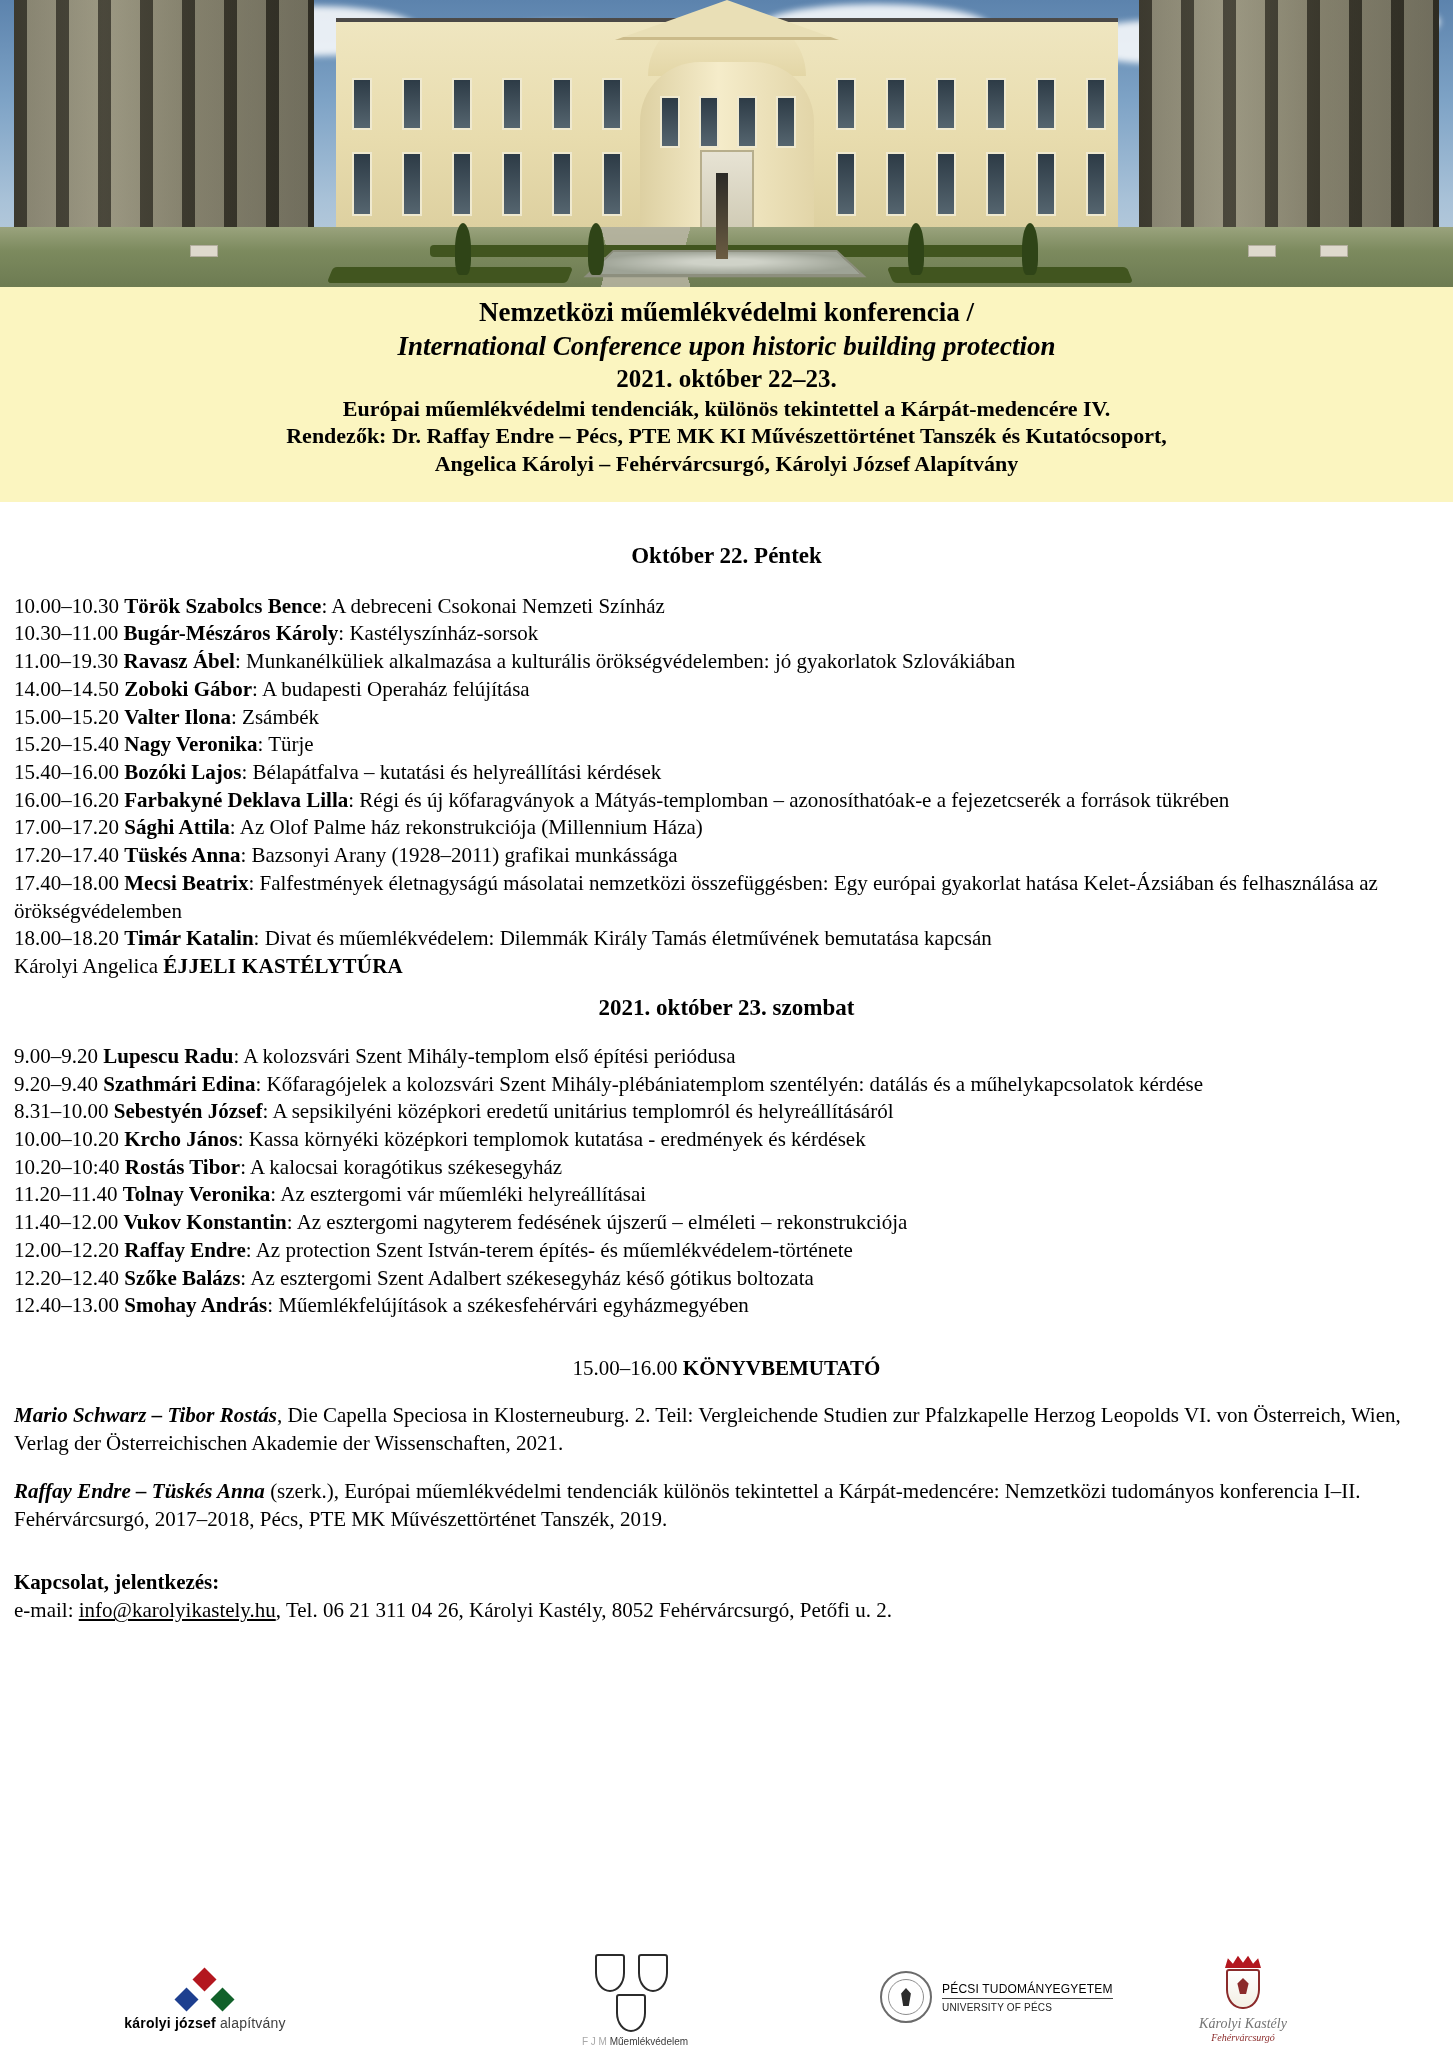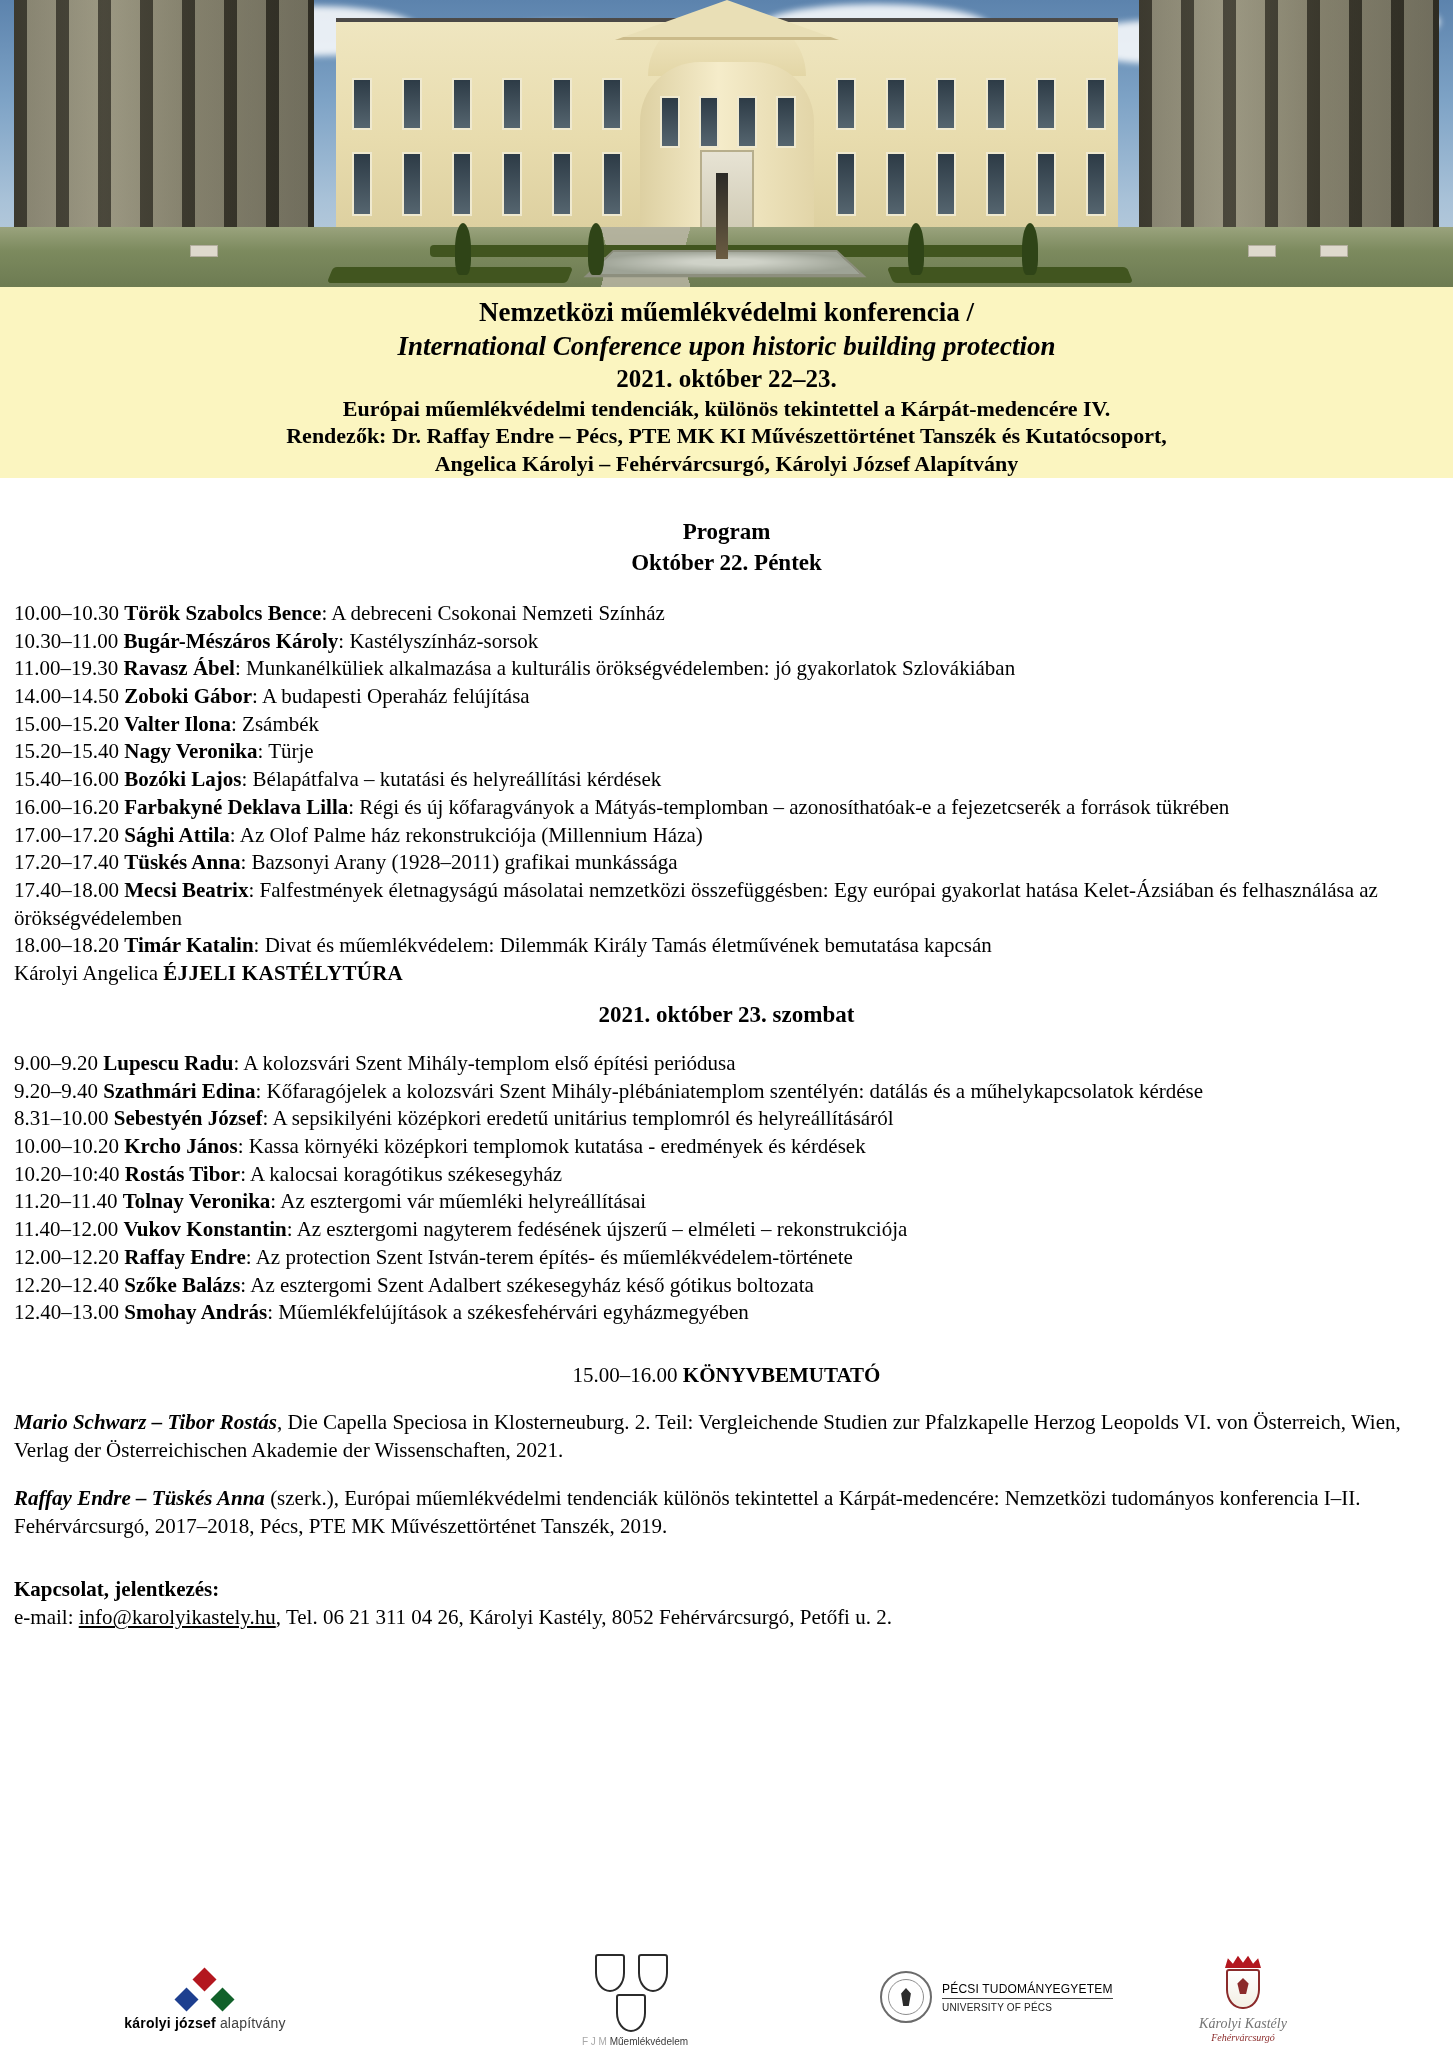--- a/index.html
+++ b/index.html
@@ -126,21 +126,21 @@
   }
   .bench {
     position: absolute; bottom: 30px; width: 28px; height: 12px;
     background: #ded9cd; border: 1px solid #b3ae9f;
   }
 
   
   .title-band {
     width: 1453px;
     background: #fbf5c0;
-    padding: 8px 0 0 0;
+    padding: 8px 0 24px 0;
     text-align: center;
   }
   .t-line { line-height: 1.26; }
   .t1 { font-size: 27px; font-weight: bold; }
   .t2 { font-size: 27px; font-weight: bold; font-style: italic; }
   .t3 { font-size: 25px; font-weight: bold; }
   .t4 { font-size: 22px; font-weight: bold; }
   .t5 { font-size: 22px; font-weight: bold; }
   .t6 { font-size: 22px; font-weight: bold; }
 
@@ -359,21 +359,20 @@
   <div class="t-line t2">International Conference upon historic building protection</div>
   <div class="t-line t3">2021. október 22–23.</div>
   <div class="t-line t4">Európai műemlékvédelmi tendenciák, különös tekintettel a Kárpát-medencére IV.</div>
   <div class="t-line t5">Rendezők: Dr. Raffay Endre – Pécs, PTE MK KI Művészettörténet Tanszék és Kutatócsoport,</div>
   <div class="t-line t6">Angelica Károlyi – Fehérvárcsurgó, Károlyi József Alapítvány</div>
 </div>
 
 <div class="content">
 
   <div class="program-head">
-    <div>Program</div>
     <div>Október 22. Péntek</div>
   </div>
 
   <div class="sessions">
 
   <p class="item"><span class="when">10.00–10.30 </span><span class="who">Török Szabolcs Bence</span><span>: A debreceni Csokonai Nemzeti Színház</span></p>
       <p class="item"><span class="when">10.30–11.00 </span><span class="who">Bugár-Mészáros Károly</span><span>: Kastélyszínház-sorsok</span></p>
       <p class="item"><span class="when">11.00–19.30 </span><span class="who">Ravasz Ábel</span><span>: Munkanélküliek alkalmazása a kulturális örökségvédelemben: jó gyakorlatok Szlovákiában</span></p>
       <p class="item"><span class="when">14.00–14.50 </span><span class="who">Zoboki Gábor</span><span>: A budapesti Operaház felújítása</span></p>
       <p class="item"><span class="when">15.00–15.20 </span><span class="who">Valter Ilona</span><span>: Zsámbék</span></p>

